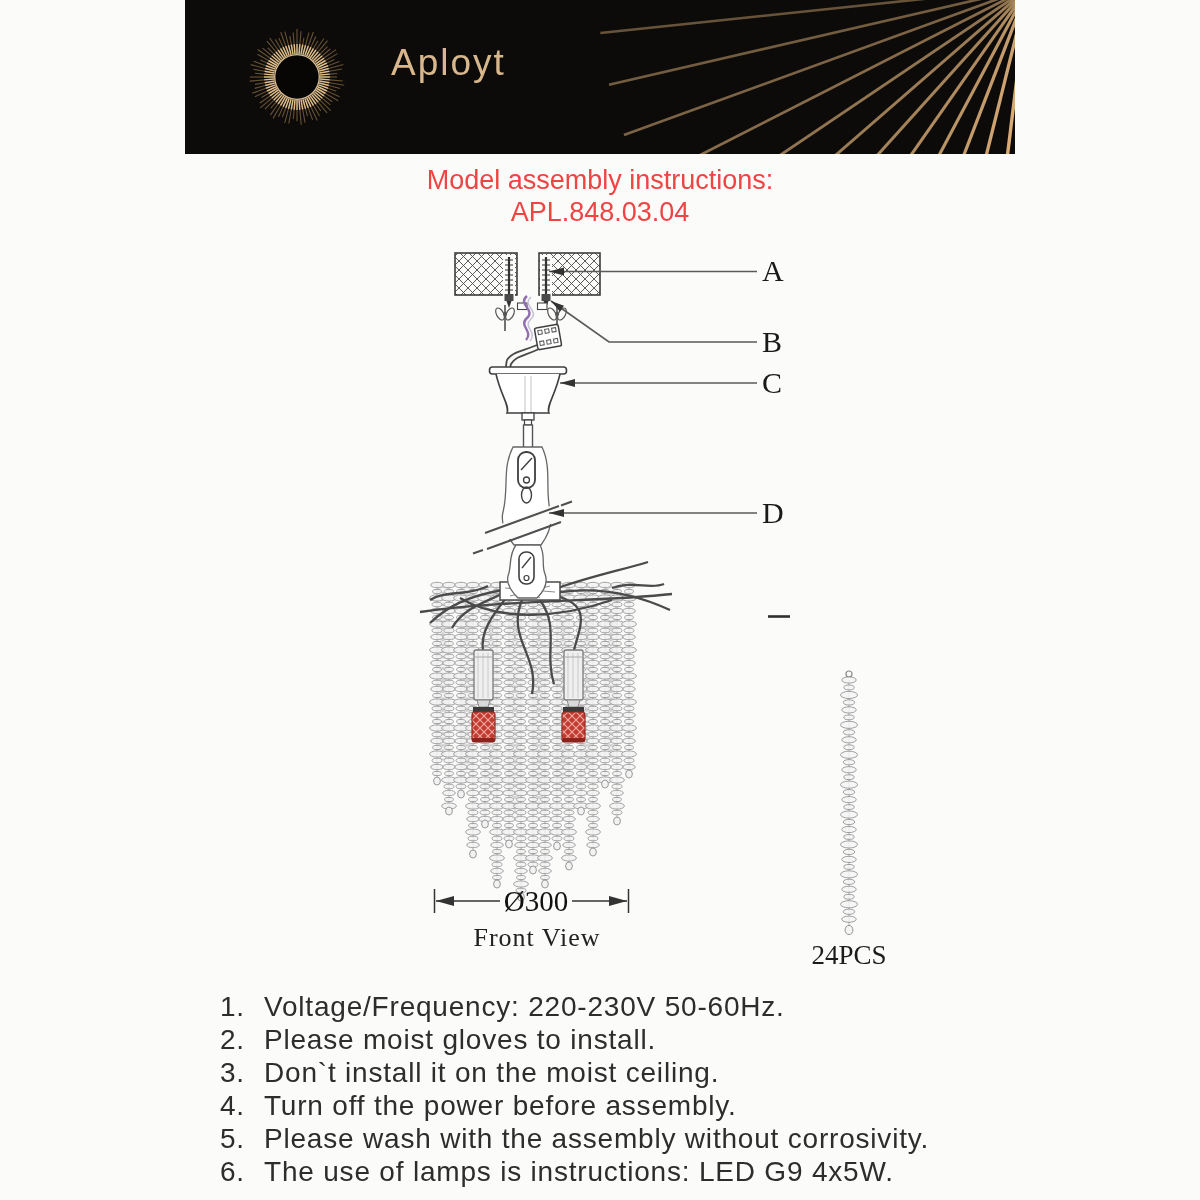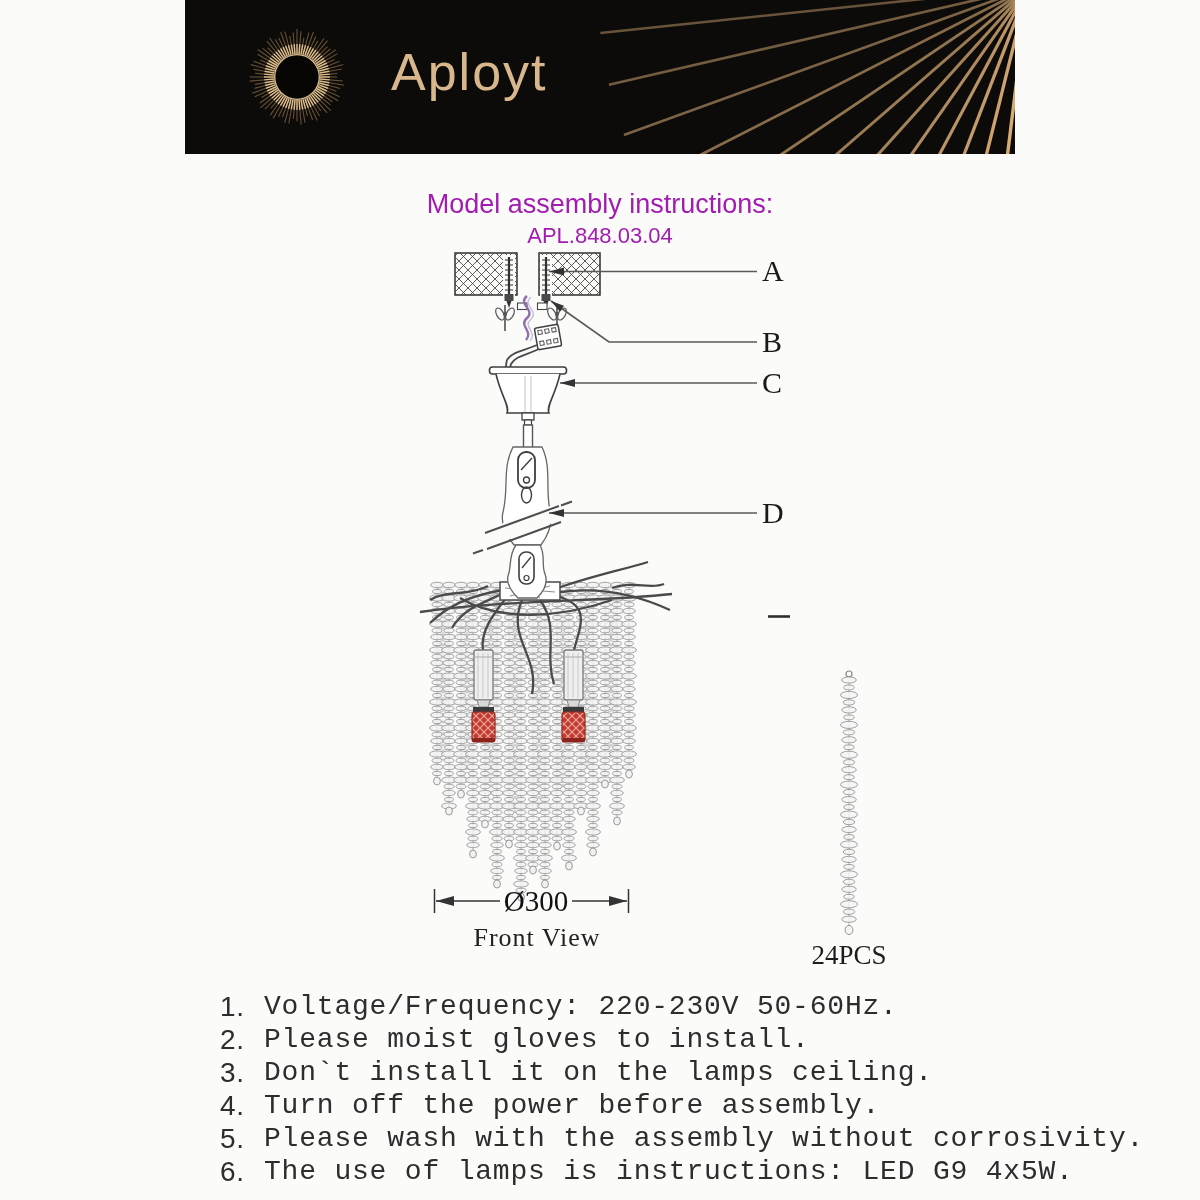--- a/index.html
+++ b/index.html
@@ -1,34 +1,34 @@
 <!DOCTYPE html>
 <html><head>
 <meta charset="utf-8">
 <style>
   html,body{margin:0;padding:0;background:#ffffff;}
   .page{position:relative;width:1200px;height:1200px;background:#fbfbfa;overflow:hidden;
         font-family:"Liberation Sans",sans-serif;}
   
   .banner{position:absolute;left:185px;top:0;width:830px;height:154px;background:#0c0b09;}
   .banner-svg{position:absolute;left:0;top:0;}
-  .brand{position:absolute;left:206px;top:42px;font-size:52px;letter-spacing:2px;
+  .brand{position:absolute;left:206px;top:42px;font-size:37px;letter-spacing:2px;
          color:#d8b78c;font-weight:400;}
   
-  .title-block{position:absolute;left:0;top:164px;width:1200px;text-align:center;color:#a21caf;margin-top:24px;}
+  .title-block{position:absolute;left:0;top:164px;width:1200px;text-align:center;color:#ef4444;}
   .title-line1{font-size:27px;line-height:32px;}
-  .title-line2{font-size:22px;line-height:32px;}
+  .title-line2{font-size:27px;line-height:32px;}
   
   .diagram-svg{position:absolute;left:0;top:0;}
   .cad-serif{font-family:"Liberation Serif",serif;}
   
   .instructions{position:absolute;left:220px;top:990px;width:920px;color:#2d2d2d;}
   .inst-row{display:flex;line-height:33px;font-size:28px;letter-spacing:0.8px;}
   .inst-num{width:36px;flex:0 0 36px;}
-  .inst-text{margin-left:8px;white-space:nowrap;font-family:Liberation Mono, monospace;}
+  .inst-text{margin-left:8px;white-space:nowrap;}
 </style>
 </head>
 <body>
 
 <div class="page">
 
   <div class="banner">
     <svg class="banner-svg" width="830" height="154" viewBox="0 0 830 154">
       <g id="logo-burst">
           <circle cx="112" cy="77" r="21" fill="#070605"></circle>
@@ -1395,21 +1395,21 @@
     <div class="inst-row">
       <span class="inst-num">1.</span>
       <span class="inst-text">Voltage/Frequency: 220-230V 50-60Hz.</span>
     </div>
     <div class="inst-row">
       <span class="inst-num">2.</span>
       <span class="inst-text">Please moist gloves to install.</span>
     </div>
     <div class="inst-row">
       <span class="inst-num">3.</span>
-      <span class="inst-text">Don`t install it on the lamps ceiling.</span>
+      <span class="inst-text">Don`t install it on the moist ceiling.</span>
     </div>
     <div class="inst-row">
       <span class="inst-num">4.</span>
       <span class="inst-text">Turn off the power before assembly.</span>
     </div>
     <div class="inst-row">
       <span class="inst-num">5.</span>
       <span class="inst-text">Please wash with the assembly without corrosivity.</span>
     </div>
     <div class="inst-row">

